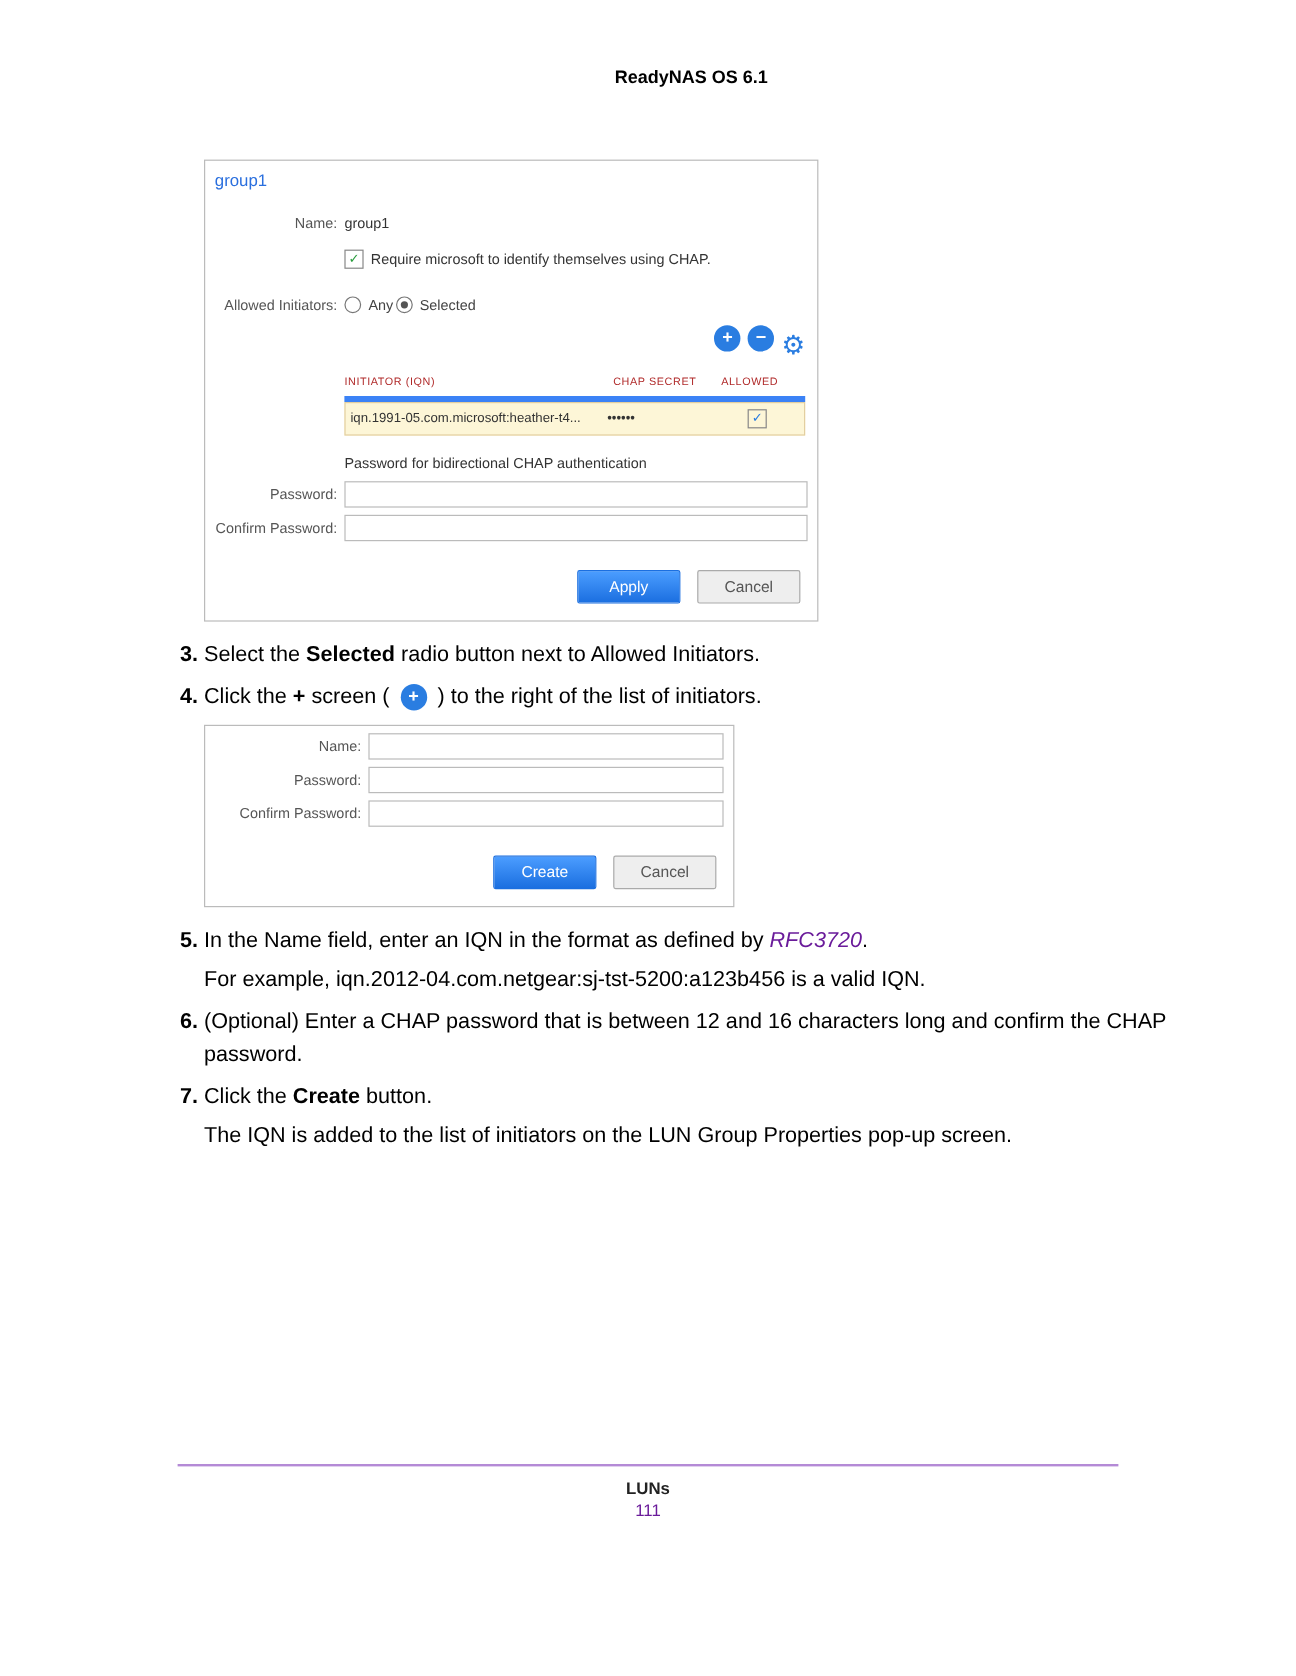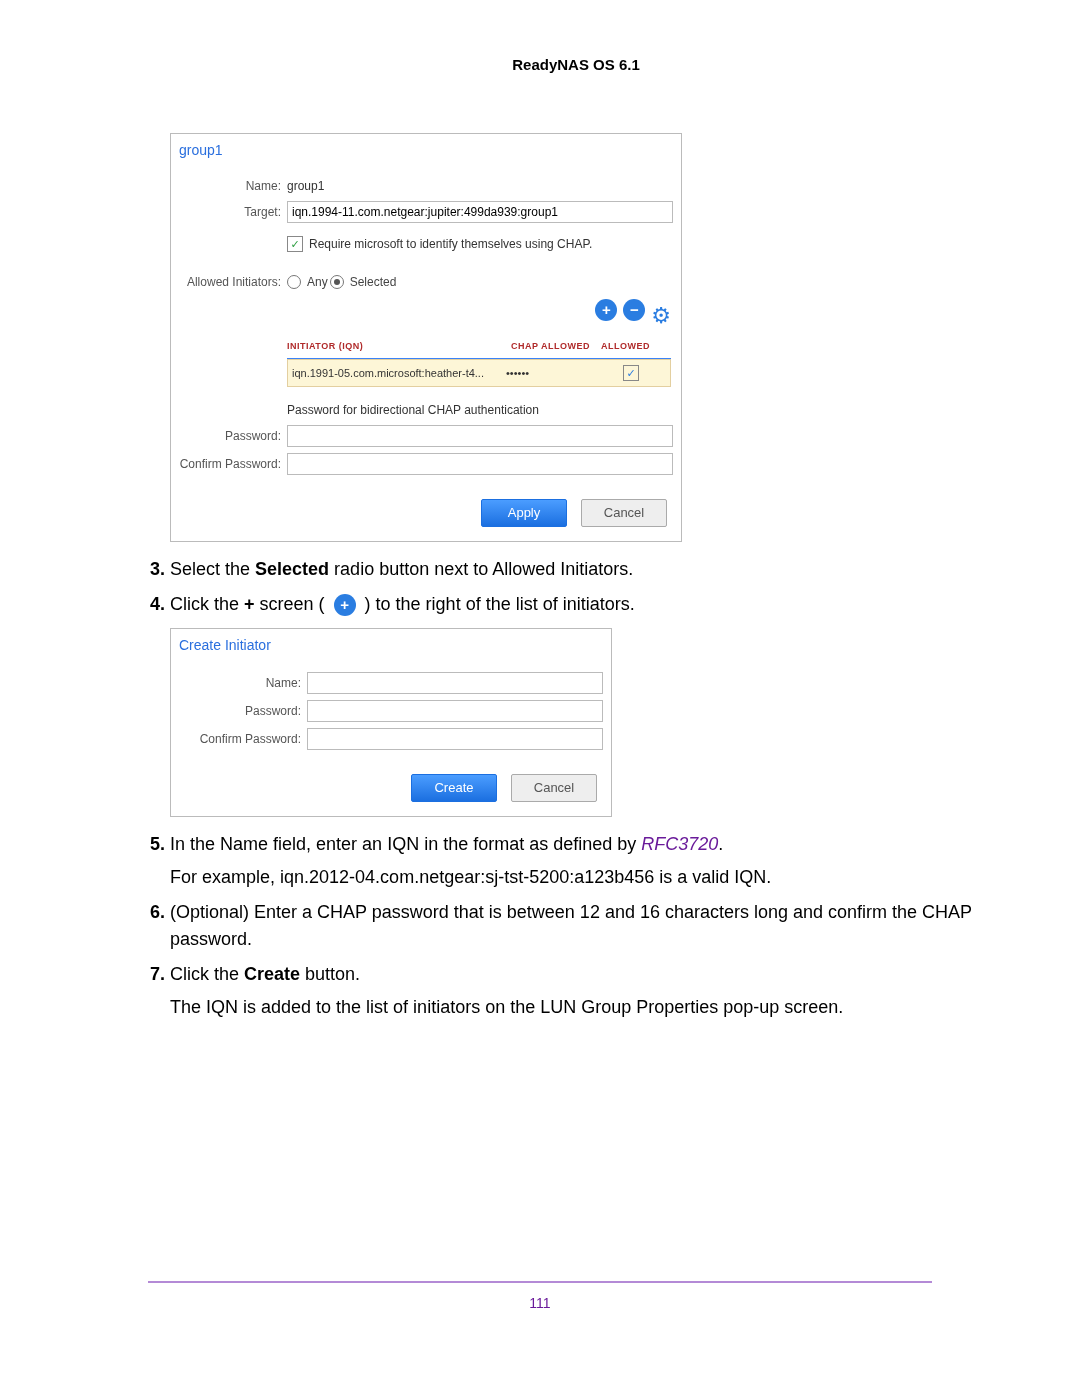--- a/index.html
+++ b/index.html
@@ -149,22 +149,22 @@
   .gear-ic   { color: #2a7de1; font-size: 22px; }
   .ini-table {
     margin: 6px 10px 0 116px;
   }
   .ini-head {
     display: grid;
     grid-template-columns: 1fr 90px 70px;
     font-size: 9px;
     letter-spacing: 0.5px;
     color: #b02a2a;
-    font-weight: bold;
-    border-bottom: 1px solid #3b82f6;
+    font-weight: normal;
+    border-bottom: 5px solid #3b82f6;
     padding-bottom: 4px;
   }
   .ini-row {
     display: grid;
     grid-template-columns: 1fr 90px 70px;
     align-items: center;
     background: #fdf6d7;
     border: 1px solid #e3cfa0;
     padding: 5px 4px;
     font-size: 11px;
@@ -257,24 +257,20 @@
   <div class="body-text">
 
     <div class="popup popup1">
       <div class="popup-title">group1</div>
 
       <div class="form-row">
         <div class="form-label">Name:</div>
         <div class="static-val">group1</div>
       </div>
 
-      <div class="form-row">
-        <div class="form-label">Target:</div>
-        <input class="txt-input" value="iqn.1994-11.com.netgear:jupiter:499da939:group1" style="">
-      </div>
 
       <div class="chap-check">
         <span class="check">✓</span>
         <span>Require microsoft to identify themselves using CHAP.</span>
       </div>
 
       <div class="radio-row">
         <div class="form-label" style="padding-top:8px">Allowed Initiators:</div>
         <div class="radio-block">
           <label class="radio-opt">
@@ -290,21 +286,21 @@
 
       <div class="icon-row">
         <span class="circle-icon plus">+</span>
         <span class="circle-icon minus">−</span>
         <span class="gear-ic">⚙</span>
       </div>
 
       <div class="ini-table">
         <div class="ini-head">
           <span>INITIATOR (IQN)</span>
-          <span>CHAP ALLOWED</span>
+          <span>CHAP SECRET</span>
           <span>ALLOWED</span>
         </div>
         <div class="ini-row">
           <span>iqn.1991-05.com.microsoft:heather-t4...</span>
           <span>••••••</span>
           <span class="check">✓</span>
         </div>
       </div>
 
       <div class="chap-note">Password for bidirectional CHAP authentication</div>
@@ -327,21 +323,20 @@
     <ol start="3">
       <li>
         <span>Select the </span><b>Selected</b><span> radio button next to Allowed Initiators.</span>
       </li>
 
       <li>
         <span>Click the </span><b>+</b><span> screen ( </span><span class="inline-plus">+</span><span> ) to the right of the list of initiators.</span>
 
         
         <div class="popup popup2" style="margin-left:0">
-          <div class="popup-title">Create Initiator</div>
           <div class="form-row">
             <div class="form-label" style="width:130px">Name:</div>
             <input class="txt-input" style="">
           </div>
           <div class="form-row">
             <div class="form-label" style="width:130px">Password:</div>
             <input class="txt-input" type="password" style="">
           </div>
           <div class="form-row">
             <div class="form-label" style="width:130px">Confirm Password:</div>
@@ -363,14 +358,15 @@
 
       <li>
         <span>Click the </span><b>Create</b><span> button.</span>
         <div class="sub">The IQN is added to the list of initiators on the LUN Group Properties pop-up screen.</div>
       </li>
     </ol>
   </div>
 </div>
 
 <div class="page-footer">
+  <div class="footer-title">LUNs</div>
   <div class="footer-num">111</div>
 </div>
 
 </body></html>

